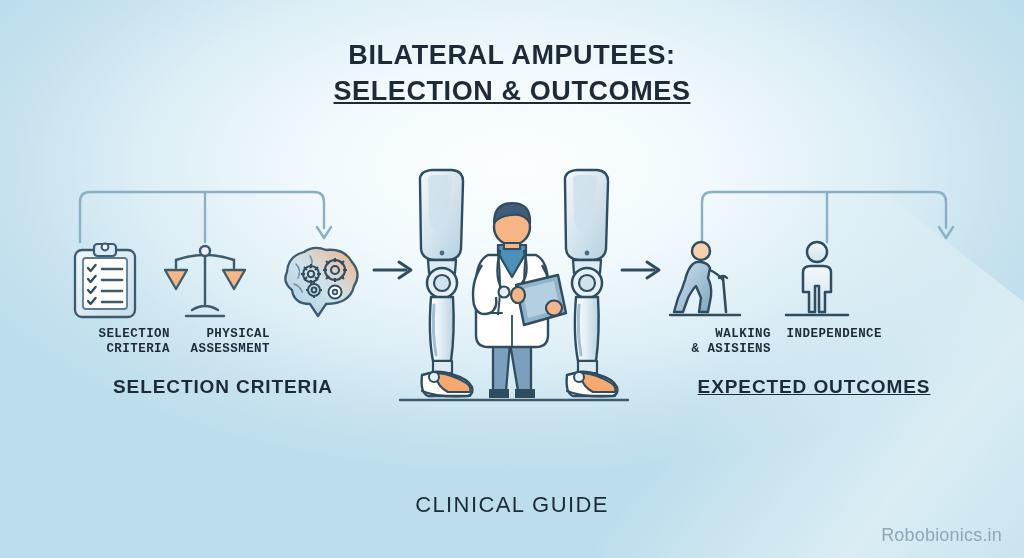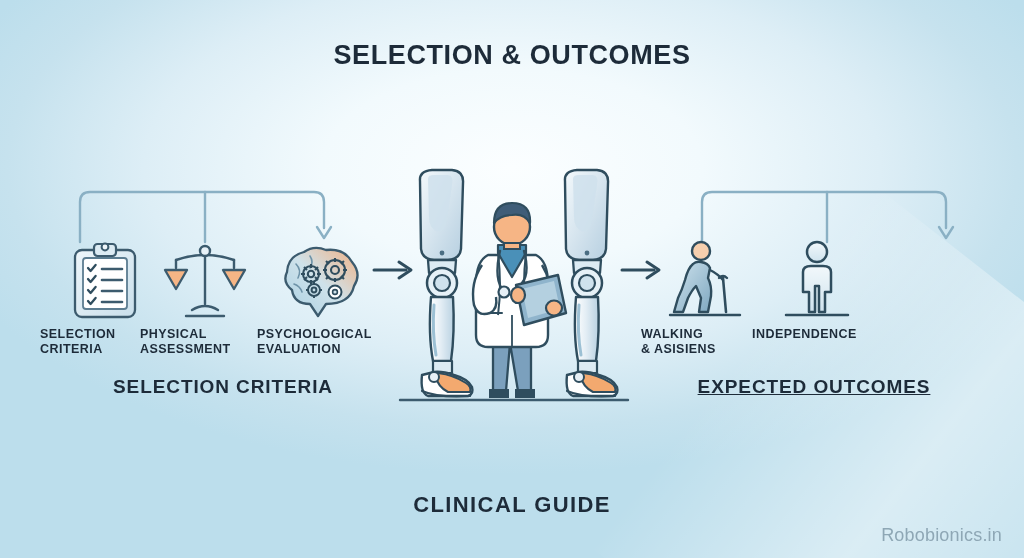--- a/index.html
+++ b/index.html
@@ -36,21 +36,21 @@
     top: 38px;
     left: 0;
     width: 1024px;
     text-align: center;
     color: #1d2b39;
     font-size: 27px;
     font-weight: bold;
     letter-spacing: 0.6px;
     line-height: 1.32;
   }
-  .title .l2 { display: block; }
+  .title .l2 { display: block; text-decoration: underline; }
 
   
   .section-header {
     position: absolute;
     top: 376px;
     color: #1d2b39;
     font-size: 19px;
     font-weight: bold;
     letter-spacing: 0.9px;
     text-align: center;
@@ -61,39 +61,40 @@
 
   
   .caption {
     position: absolute;
     top: 492px;
     left: 0;
     width: 1024px;
     text-align: center;
     color: #1d2b39;
     font-size: 22px;
-    font-weight: bold;
+    font-weight: normal;
     letter-spacing: 1.4px;
   }
 
   
   .watermark {
     position: absolute;
     right: 22px;
     bottom: 12px;
     color: #8ea7b5;
     font-size: 18px;
     letter-spacing: 0.2px;
   }
 
   
   .item {
     position: absolute;
     width: 130px;
-    text-align: left;
+    text-align: right;
+    font-family: Liberation Mono, monospace;
   }
   .item .glyph {
     height: 92px;
     display: flex;
     align-items: flex-end;
     justify-content: center;
   }
   .item .label {
     margin-top: 7px;
     color: #1d2b39;
@@ -130,20 +131,21 @@
   }
 </style>
 </head>
 <body>
 
 <div id="canvas">
 
   <div class="sheen"></div>
 
   <div class="title">
+    <span>BILATERAL AMPUTEES:</span>
     <span class="l2">SELECTION &amp; OUTCOMES</span>
   </div>
 
   <div class="connector" id="bracket-left">
     <svg width="255" height="56" viewBox="0 0 255 56">
       <path d="M2,54 L2,14 Q2,4 12,4 L236,4 Q246,4 246,14 L246,40" fill="none" stroke="#8ab0c4" stroke-width="2.4" stroke-linecap="round"></path>
       <path d="M127,4 L127,54" fill="none" stroke="#8ab0c4" stroke-width="2.4" stroke-linecap="round"></path>
       <path d="M239,39 L246,50 L253,39" fill="none" stroke="#8ab0c4" stroke-width="2.4" stroke-linecap="round" stroke-linejoin="round"></path>
     </svg>
   </div>
@@ -235,22 +237,20 @@
         </g>
         <g fill="none" stroke="#2f4d5e" stroke-width="2" stroke-linejoin="round">
           <circle cx="34" cy="46" r="6"></circle>
             <circle cx="34" cy="46" r="2.4"></circle>
           <path d="M34,38 v3 M34,51 v3 M26,46 h3 M39,46 h3"></path>
         </g>
         <circle cx="55" cy="48" r="6.5" fill="#ffffff" stroke="#2f4d5e" stroke-width="2"></circle>
         <circle cx="55" cy="48" r="2.4" fill="#cfe2ea" stroke="#2f4d5e" stroke-width="1.6"></circle>
       </svg>
     </div>
-    <div class="label">PSYCHOLOGICAL
-EVALUATION</div>
   </div>
 
   <div class="connector" id="arrow-to-center">
     <svg width="44" height="24" viewBox="0 0 44 24">
       <path d="M2,12 H34" stroke="#2f4d5e" stroke-width="3" stroke-linecap="round" fill="none"></path>
       <path d="M27,4 L39,12 L27,20" stroke="#2f4d5e" stroke-width="3" stroke-linecap="round" stroke-linejoin="round" fill="none"></path>
     </svg>
   </div>
 
   <div id="center-illustration">

